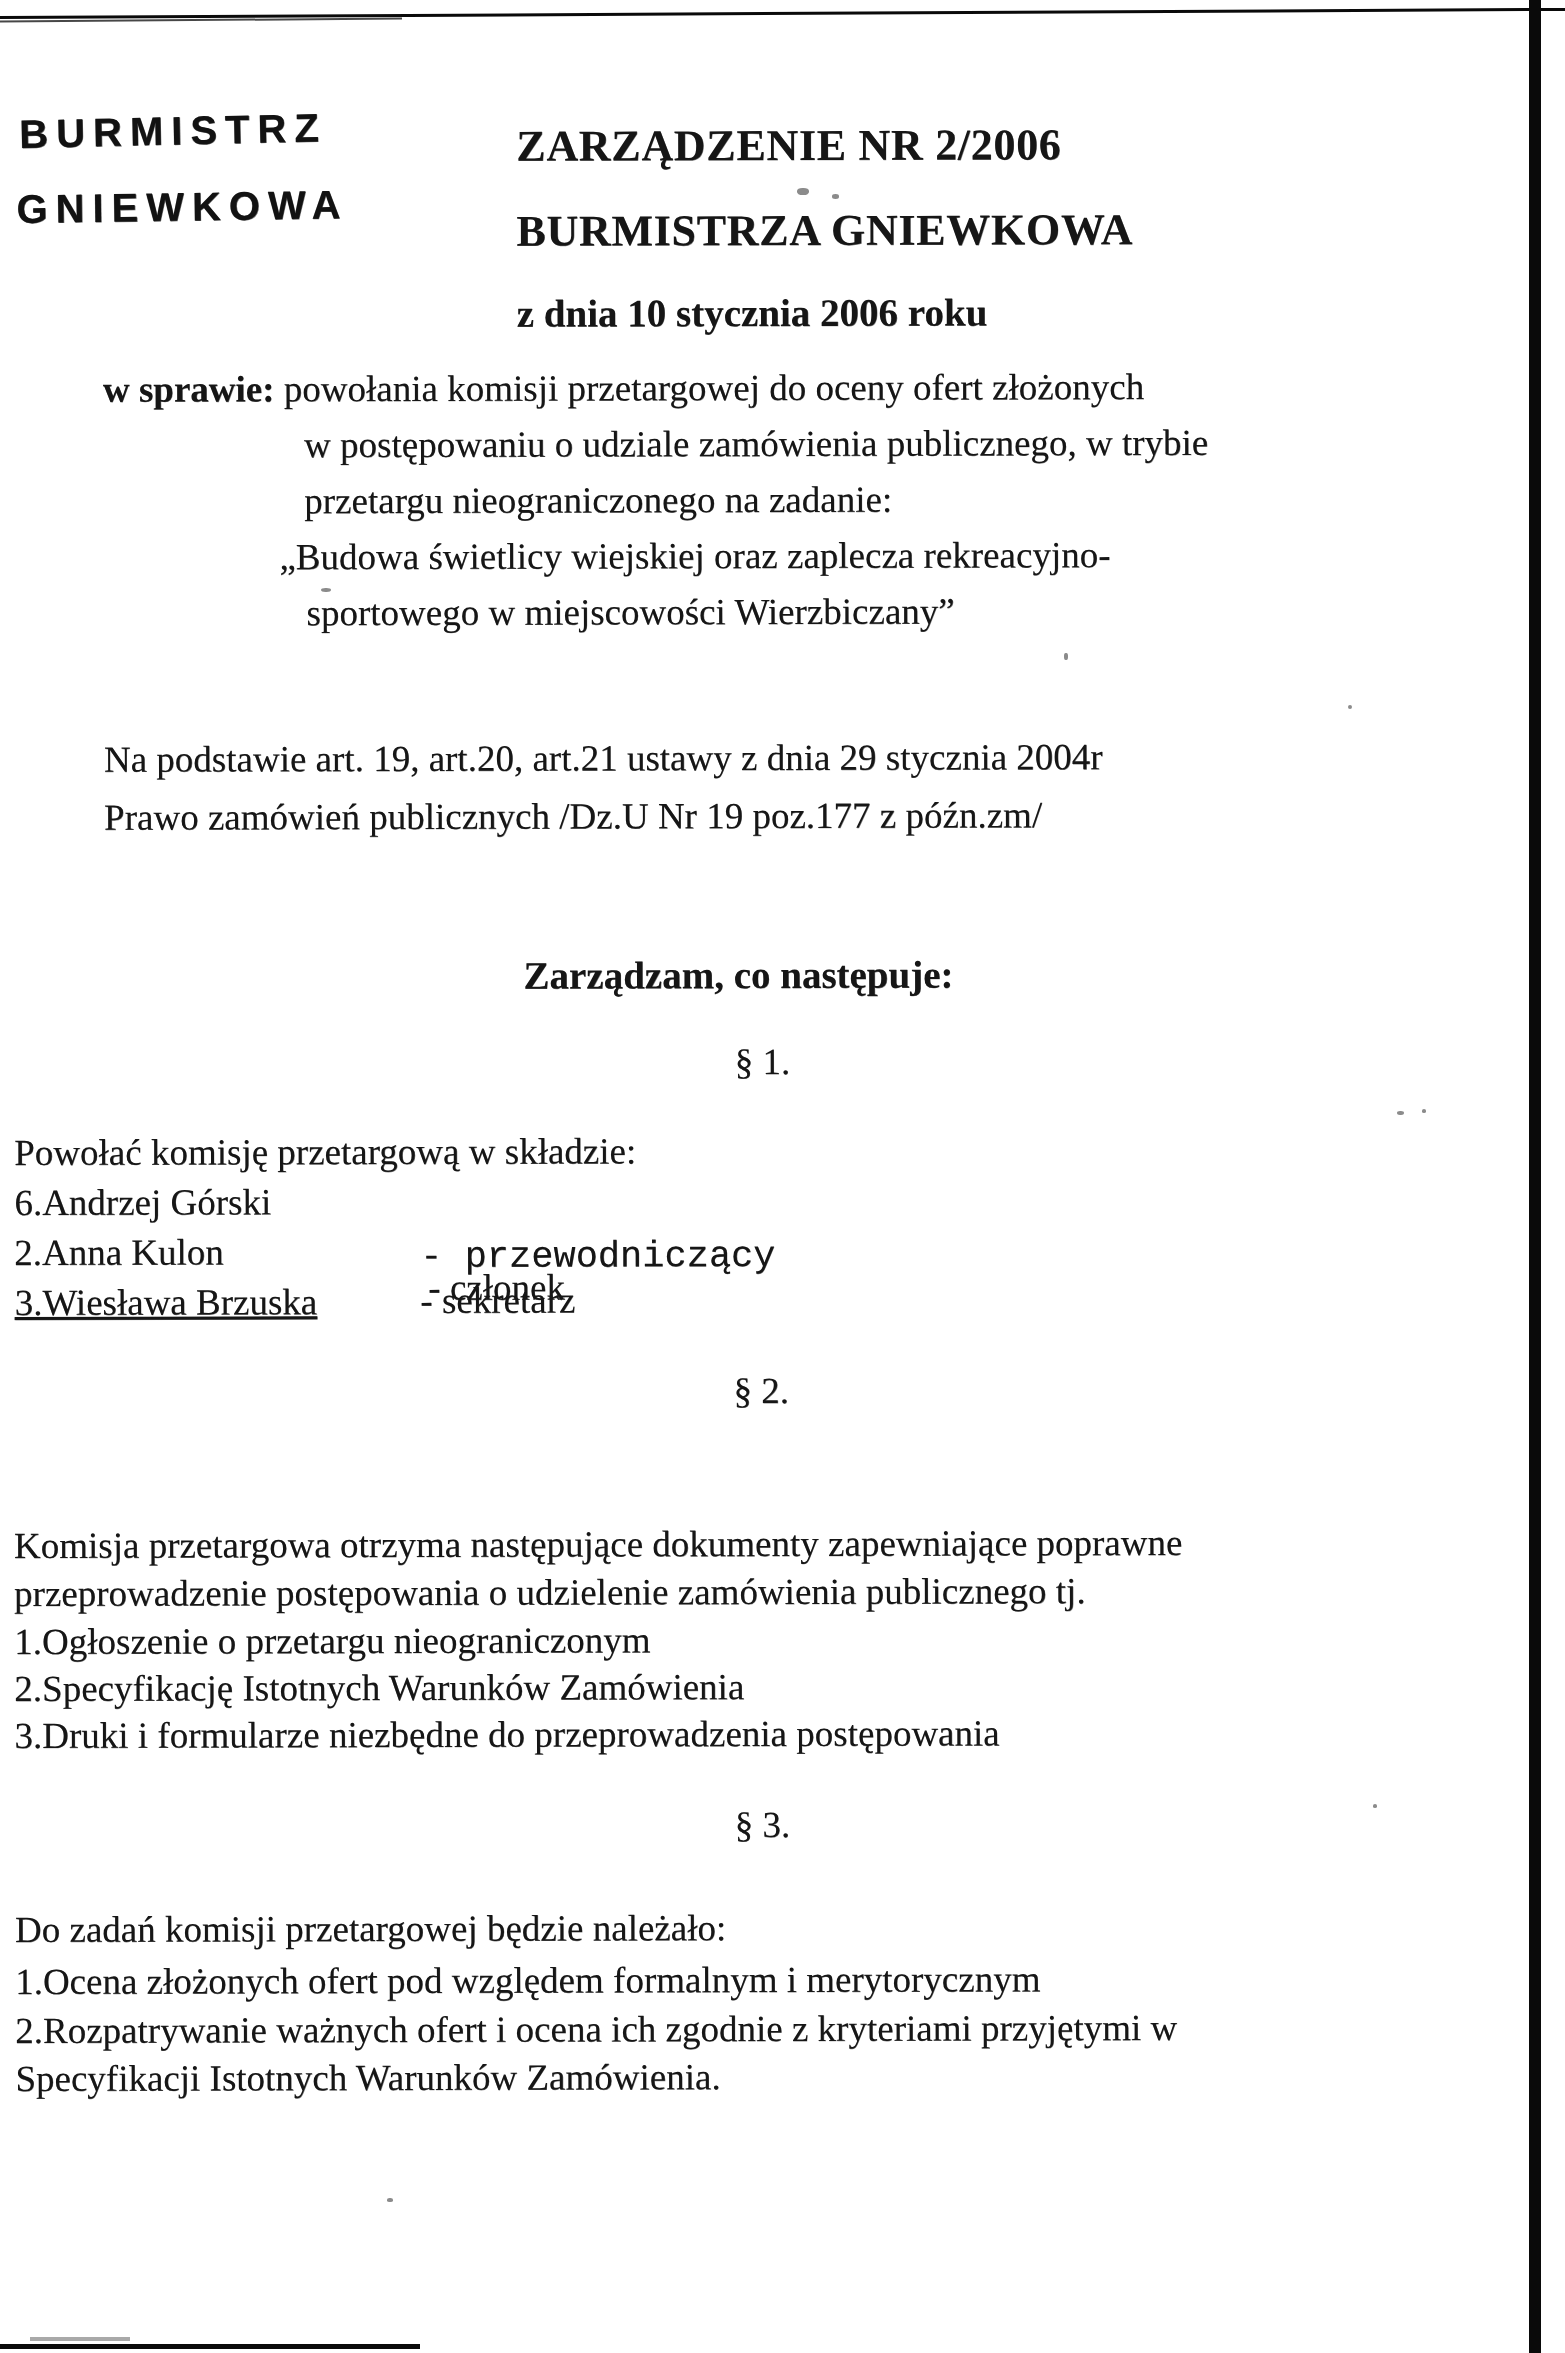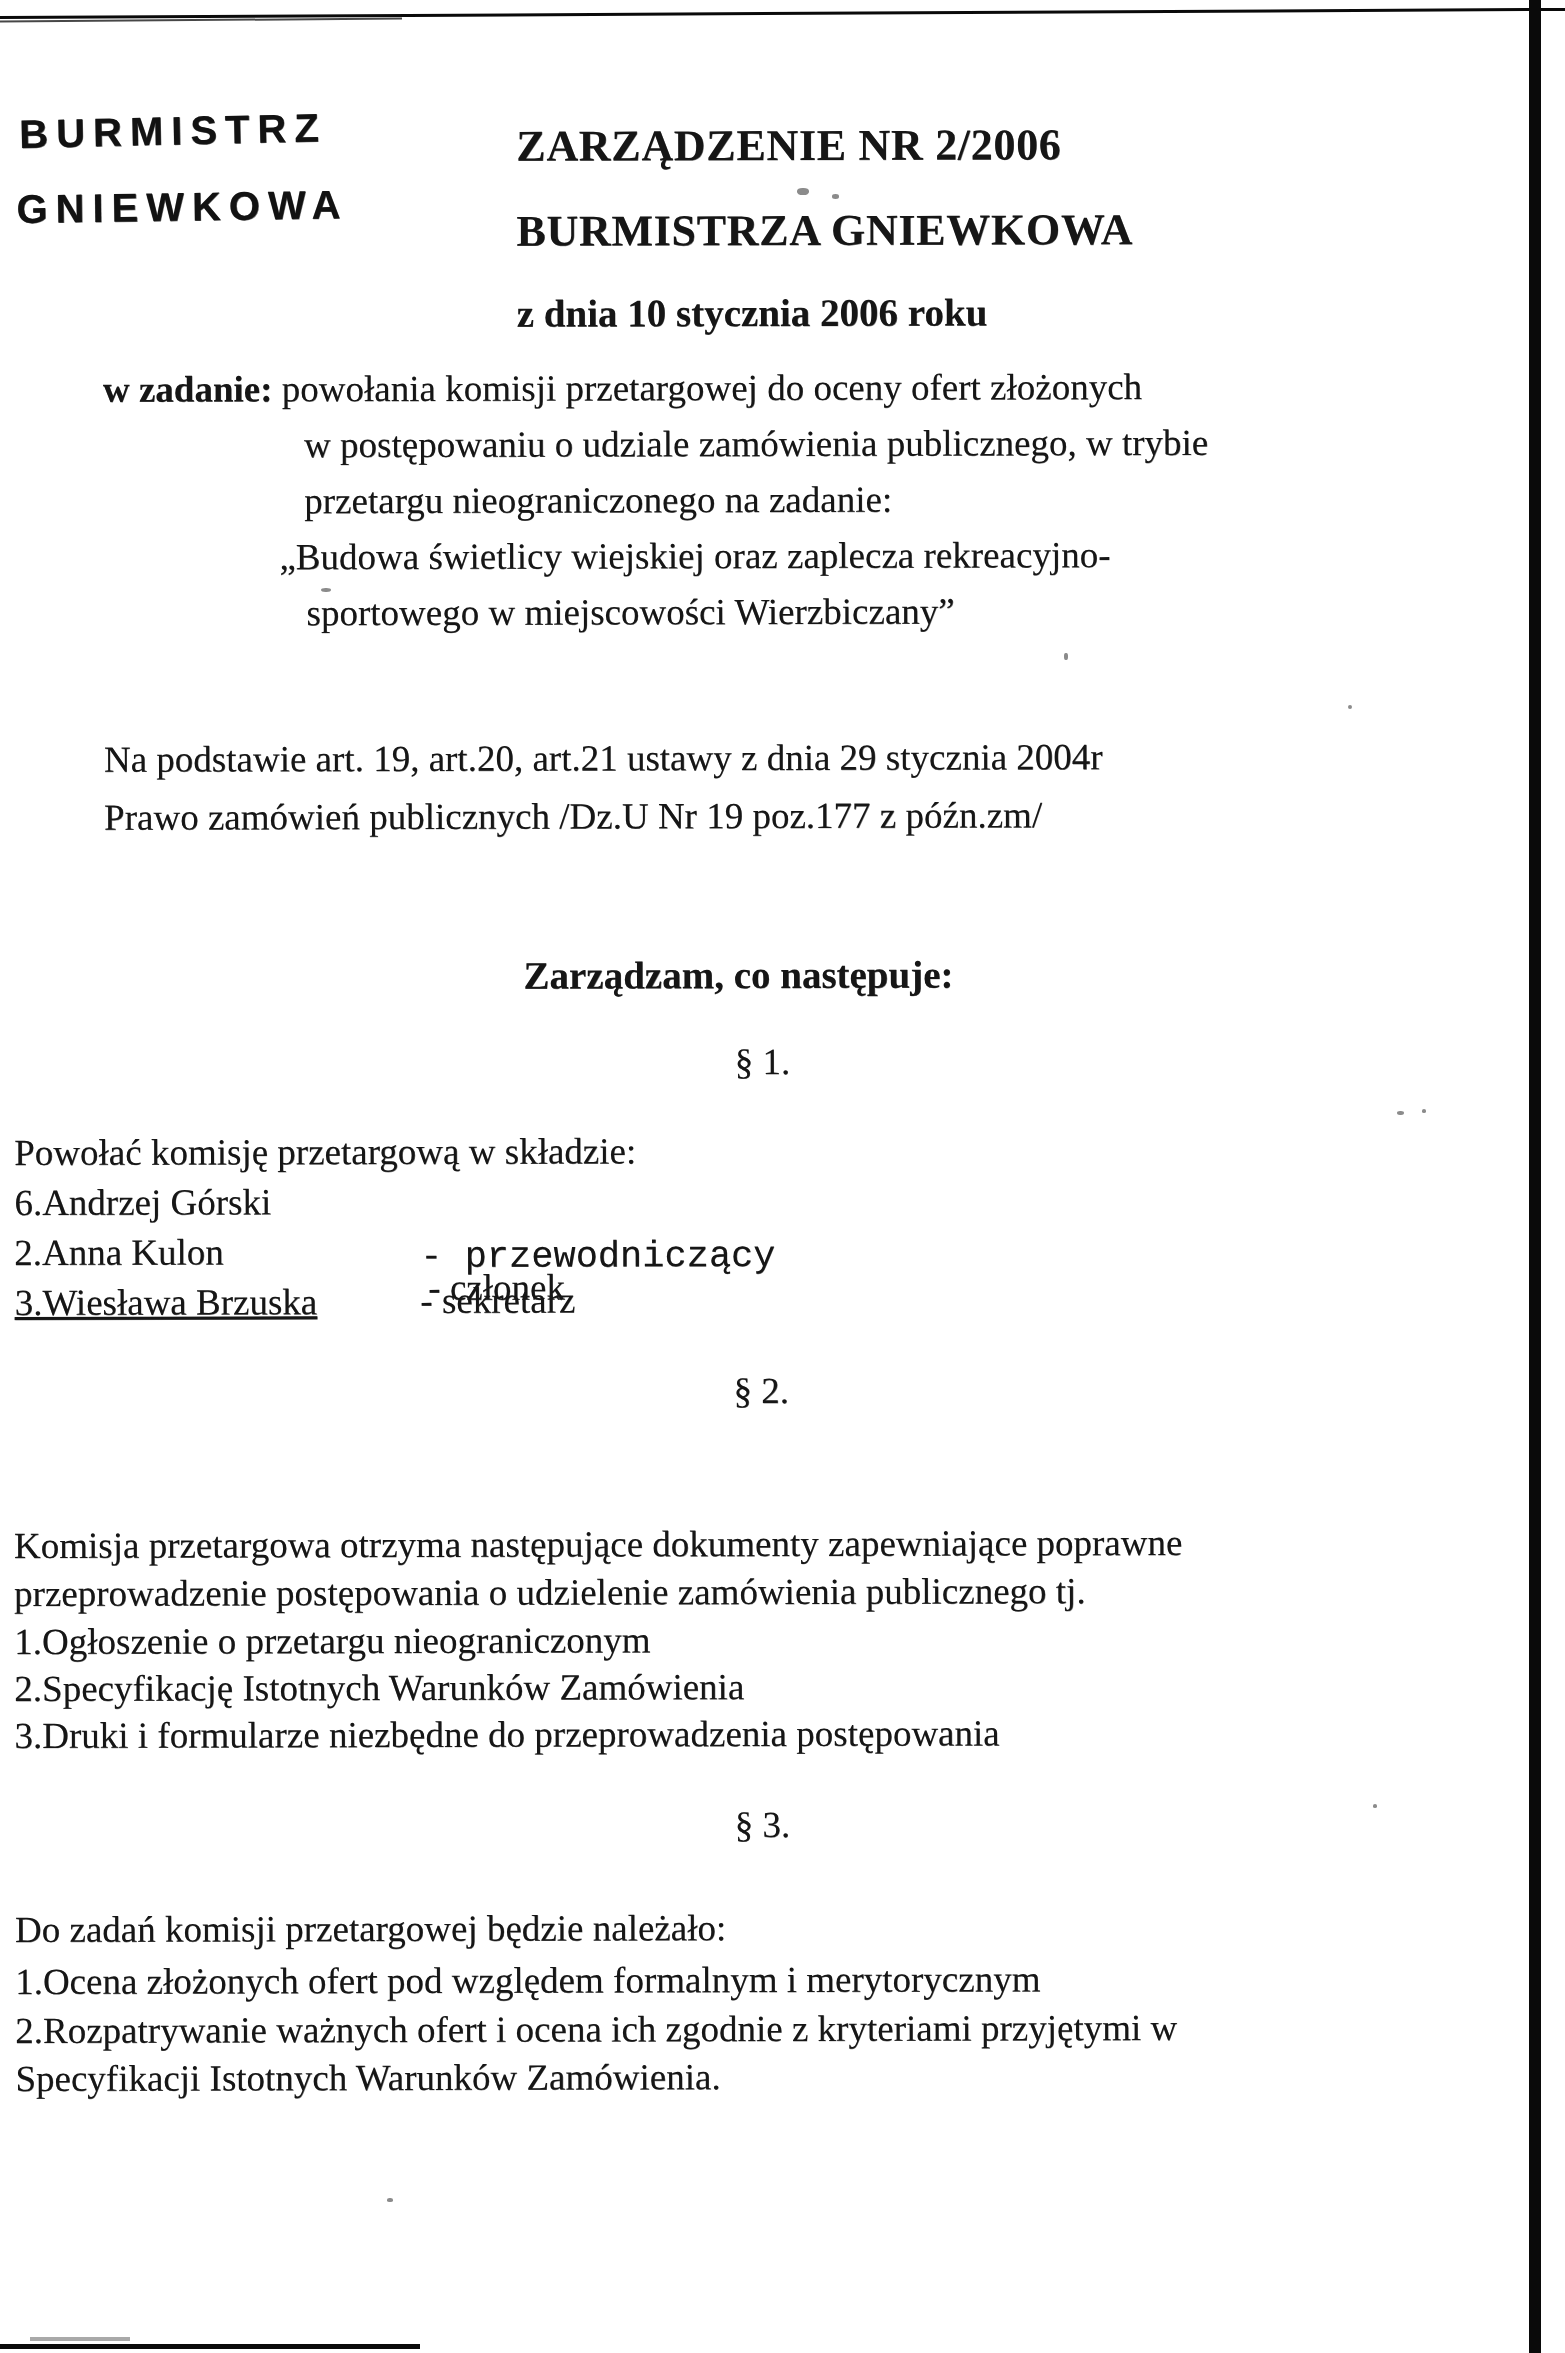--- a/index.html
+++ b/index.html
@@ -65,21 +65,21 @@
   </div>
 
   <div>
     <div class="line title-line" style="left:519px;top:123px;">ZARZĄDZENIE NR 2/2006</div>
     <div class="line title-line" style="left:519px;top:208px;">BURMISTRZA GNIEWKOWA</div>
     <div class="line title-line3" style="left:519px;top:293px;">z dnia 10 stycznia 2006 roku</div>
   </div>
 
   <div>
     <div class="line" style="left:105px;top:369px;">
-      <span class="bold">w zadanie:</span>
+      <span class="bold">w sprawie:</span>
       <span>powołania komisji przetargowej do oceny ofert złożonych</span>
     </div>
     <div class="line" style="left:306px;top:425px;">w postępowaniu o udziale zamówienia publicznego, w trybie</div>
     <div class="line" style="left:306px;top:481px;">przetargu nieograniczonego na zadanie:</div>
     <div class="line" style="left:281px;top:537px;">„Budowa świetlicy wiejskiej oraz zaplecza rekreacyjno-</div>
     <div class="line" style="left:308px;top:593px;">sportowego w miejscowości Wierzbiczany”</div>
   </div>
 
   <div>
     <div class="line" style="left:105px;top:739px;">Na podstawie art. 19, art.20, art.21 ustawy z dnia 29 stycznia 2004r</div>

